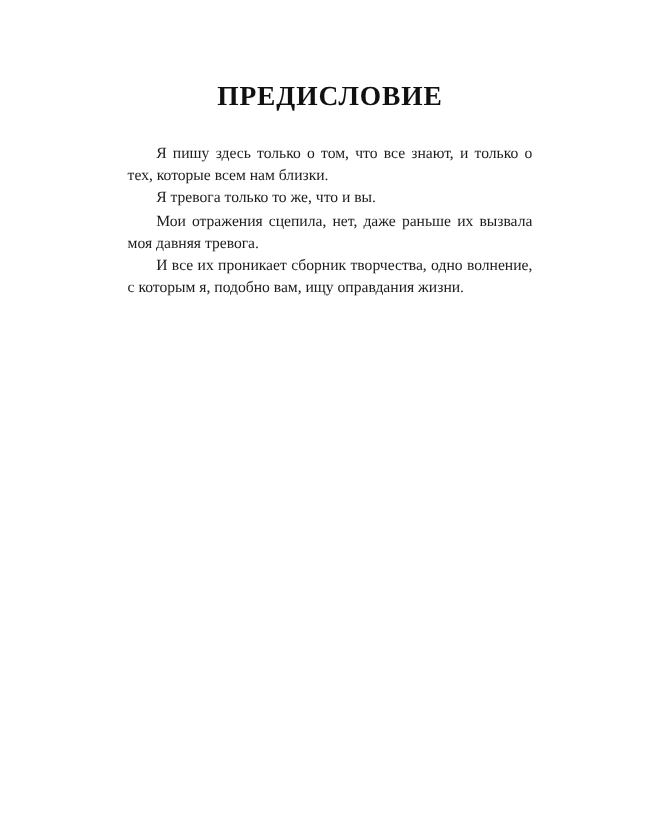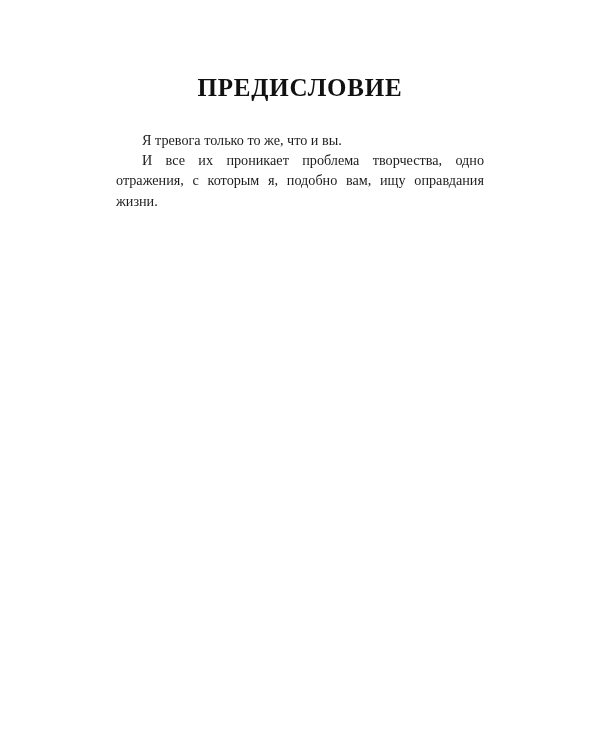--- a/index.html
+++ b/index.html
@@ -49,17 +49,19 @@
     text-align: justify;
   }
 </style>
 </head>
 <body>
 
 <div class="page">
   <div class="content">
     <h1 class="chapter-title">ПРЕДИСЛОВИЕ</h1>
     <div class="body-text">
+      <p>Я пишу здесь только о том, что все знают, и только о тех, которые всем нам близки.</p>
       <p>Я тревога только то же, что и вы.</p>
-      <p>И все их проникает проблема творчества, одно отражения, с которым я, подобно вам, ищу оправдания жизни.</p>
+      <p>Мои отражения сцепила, нет, даже раньше их вызвала моя давняя тревога.</p>
+      <p>И все их проникает сборник творчества, одно волнение, с которым я, подобно вам, ищу оправдания жизни.</p>
     </div>
   </div>
 </div>
 
 </body></html>

